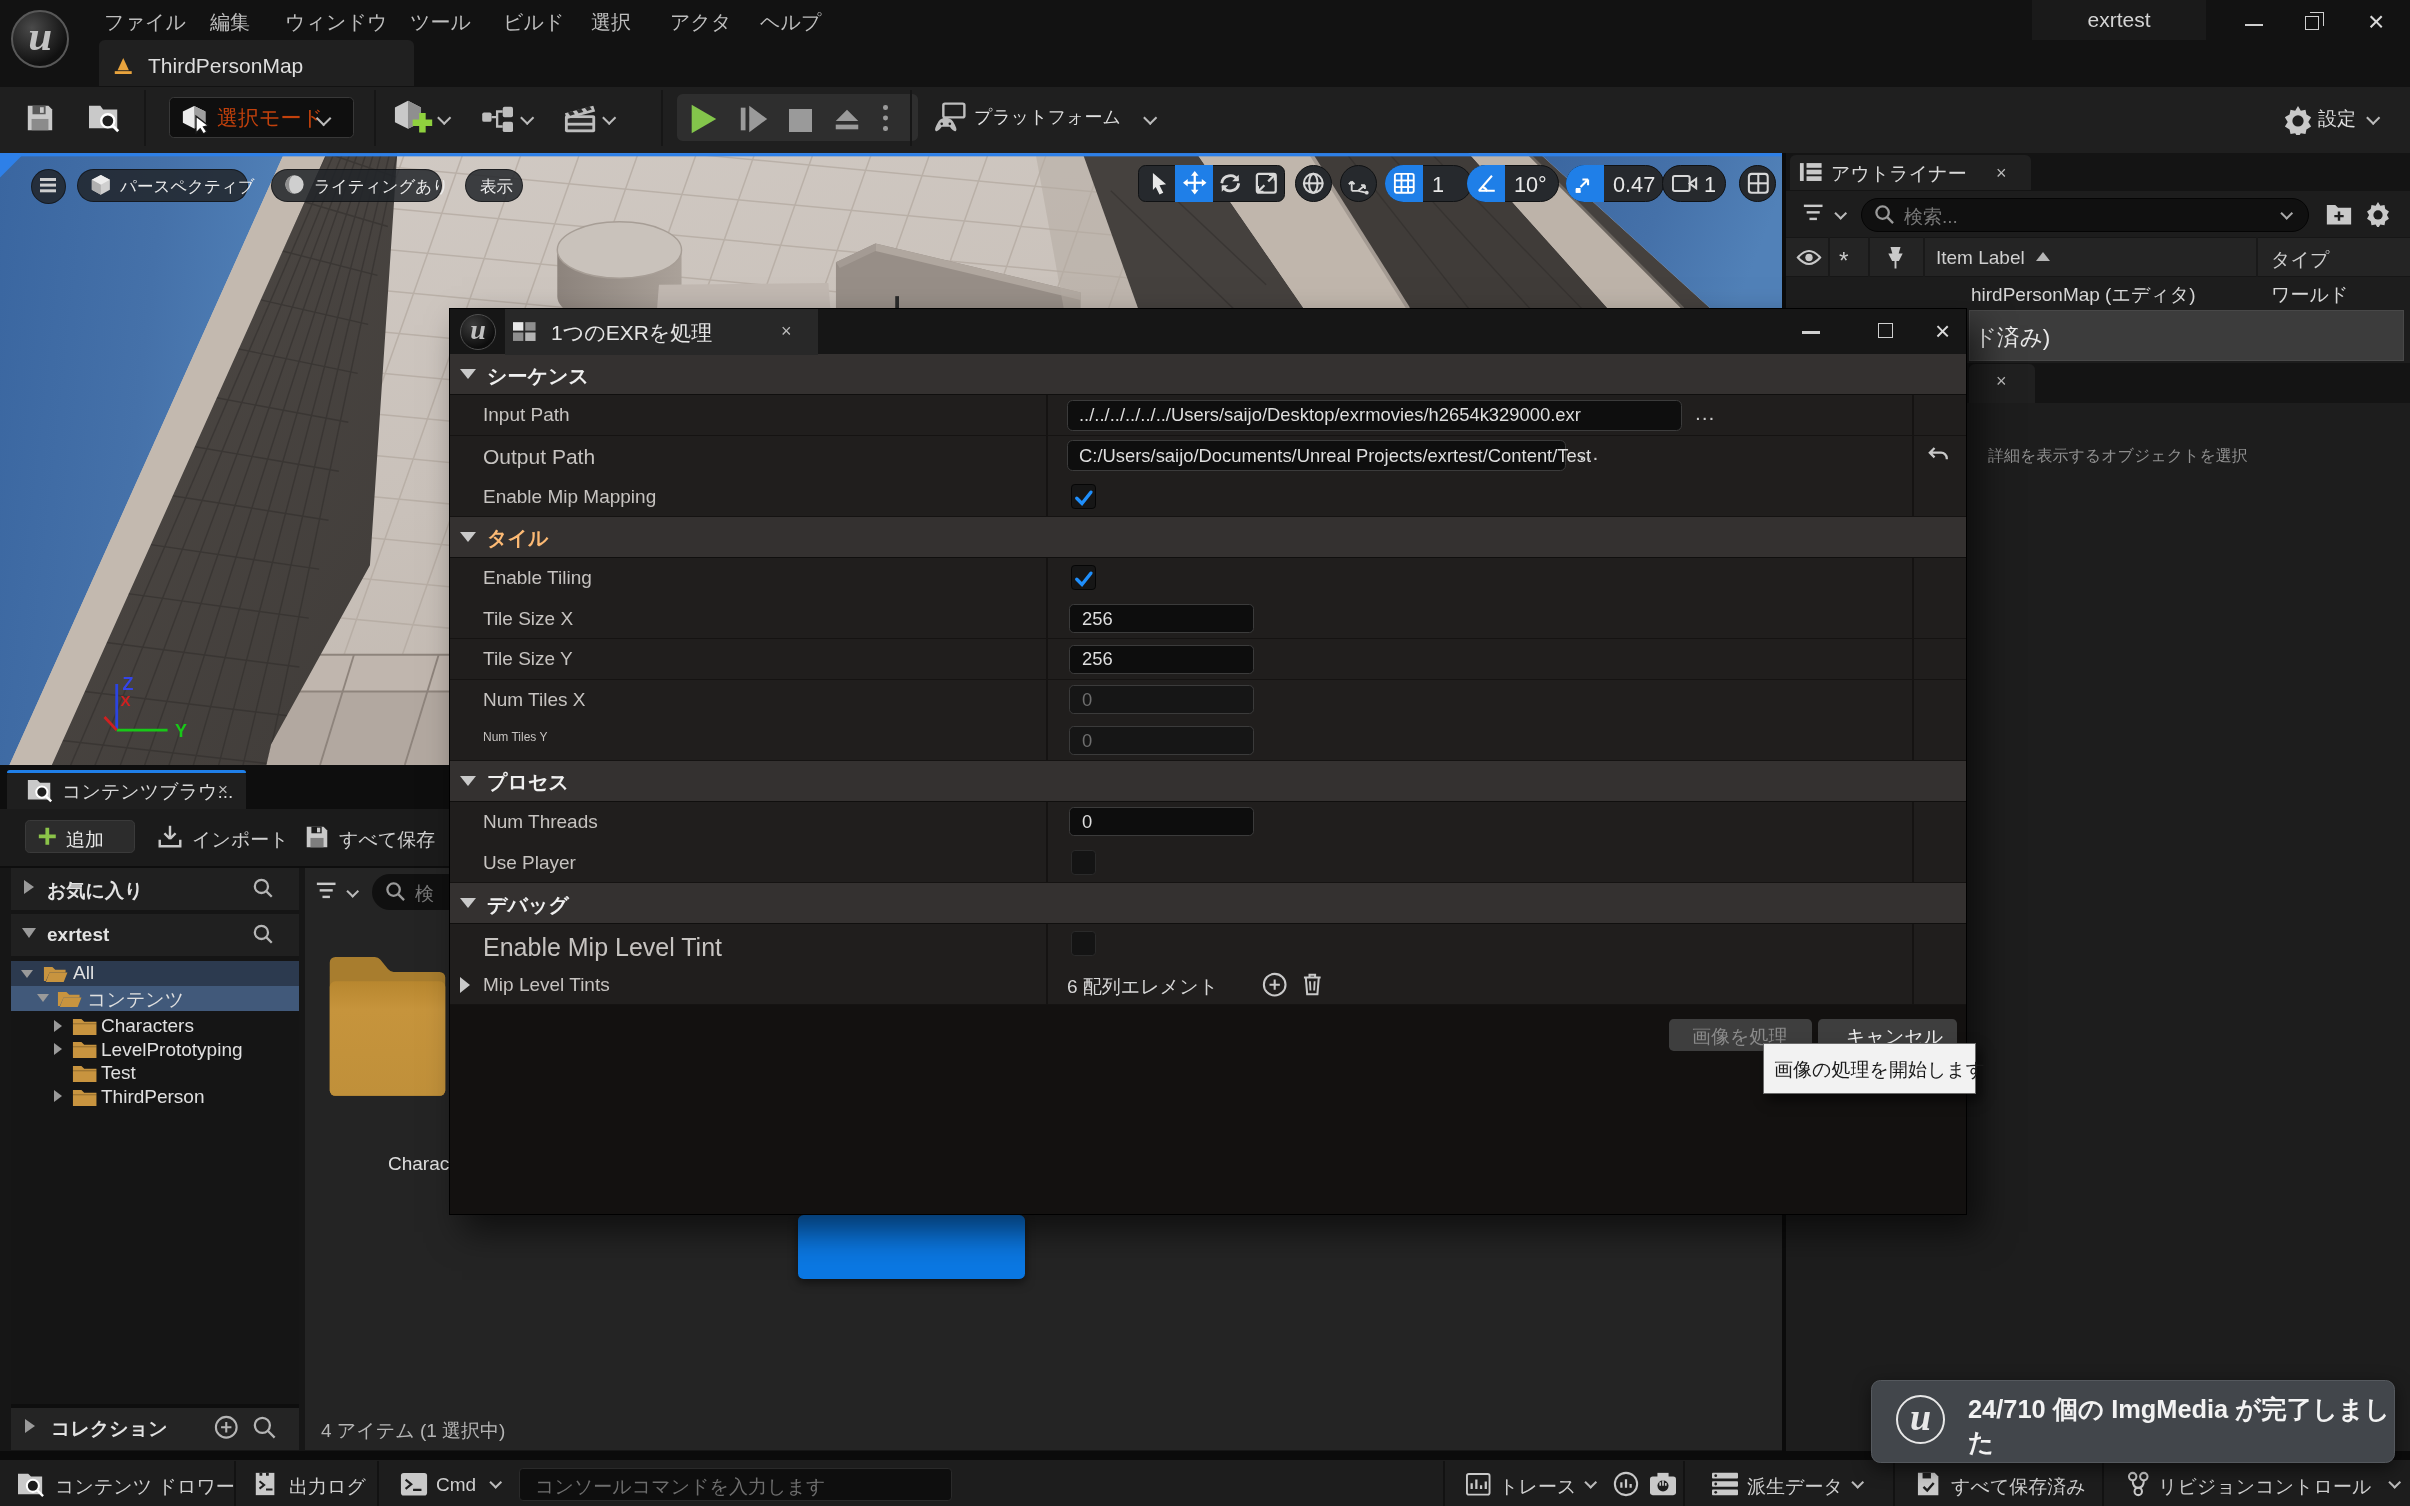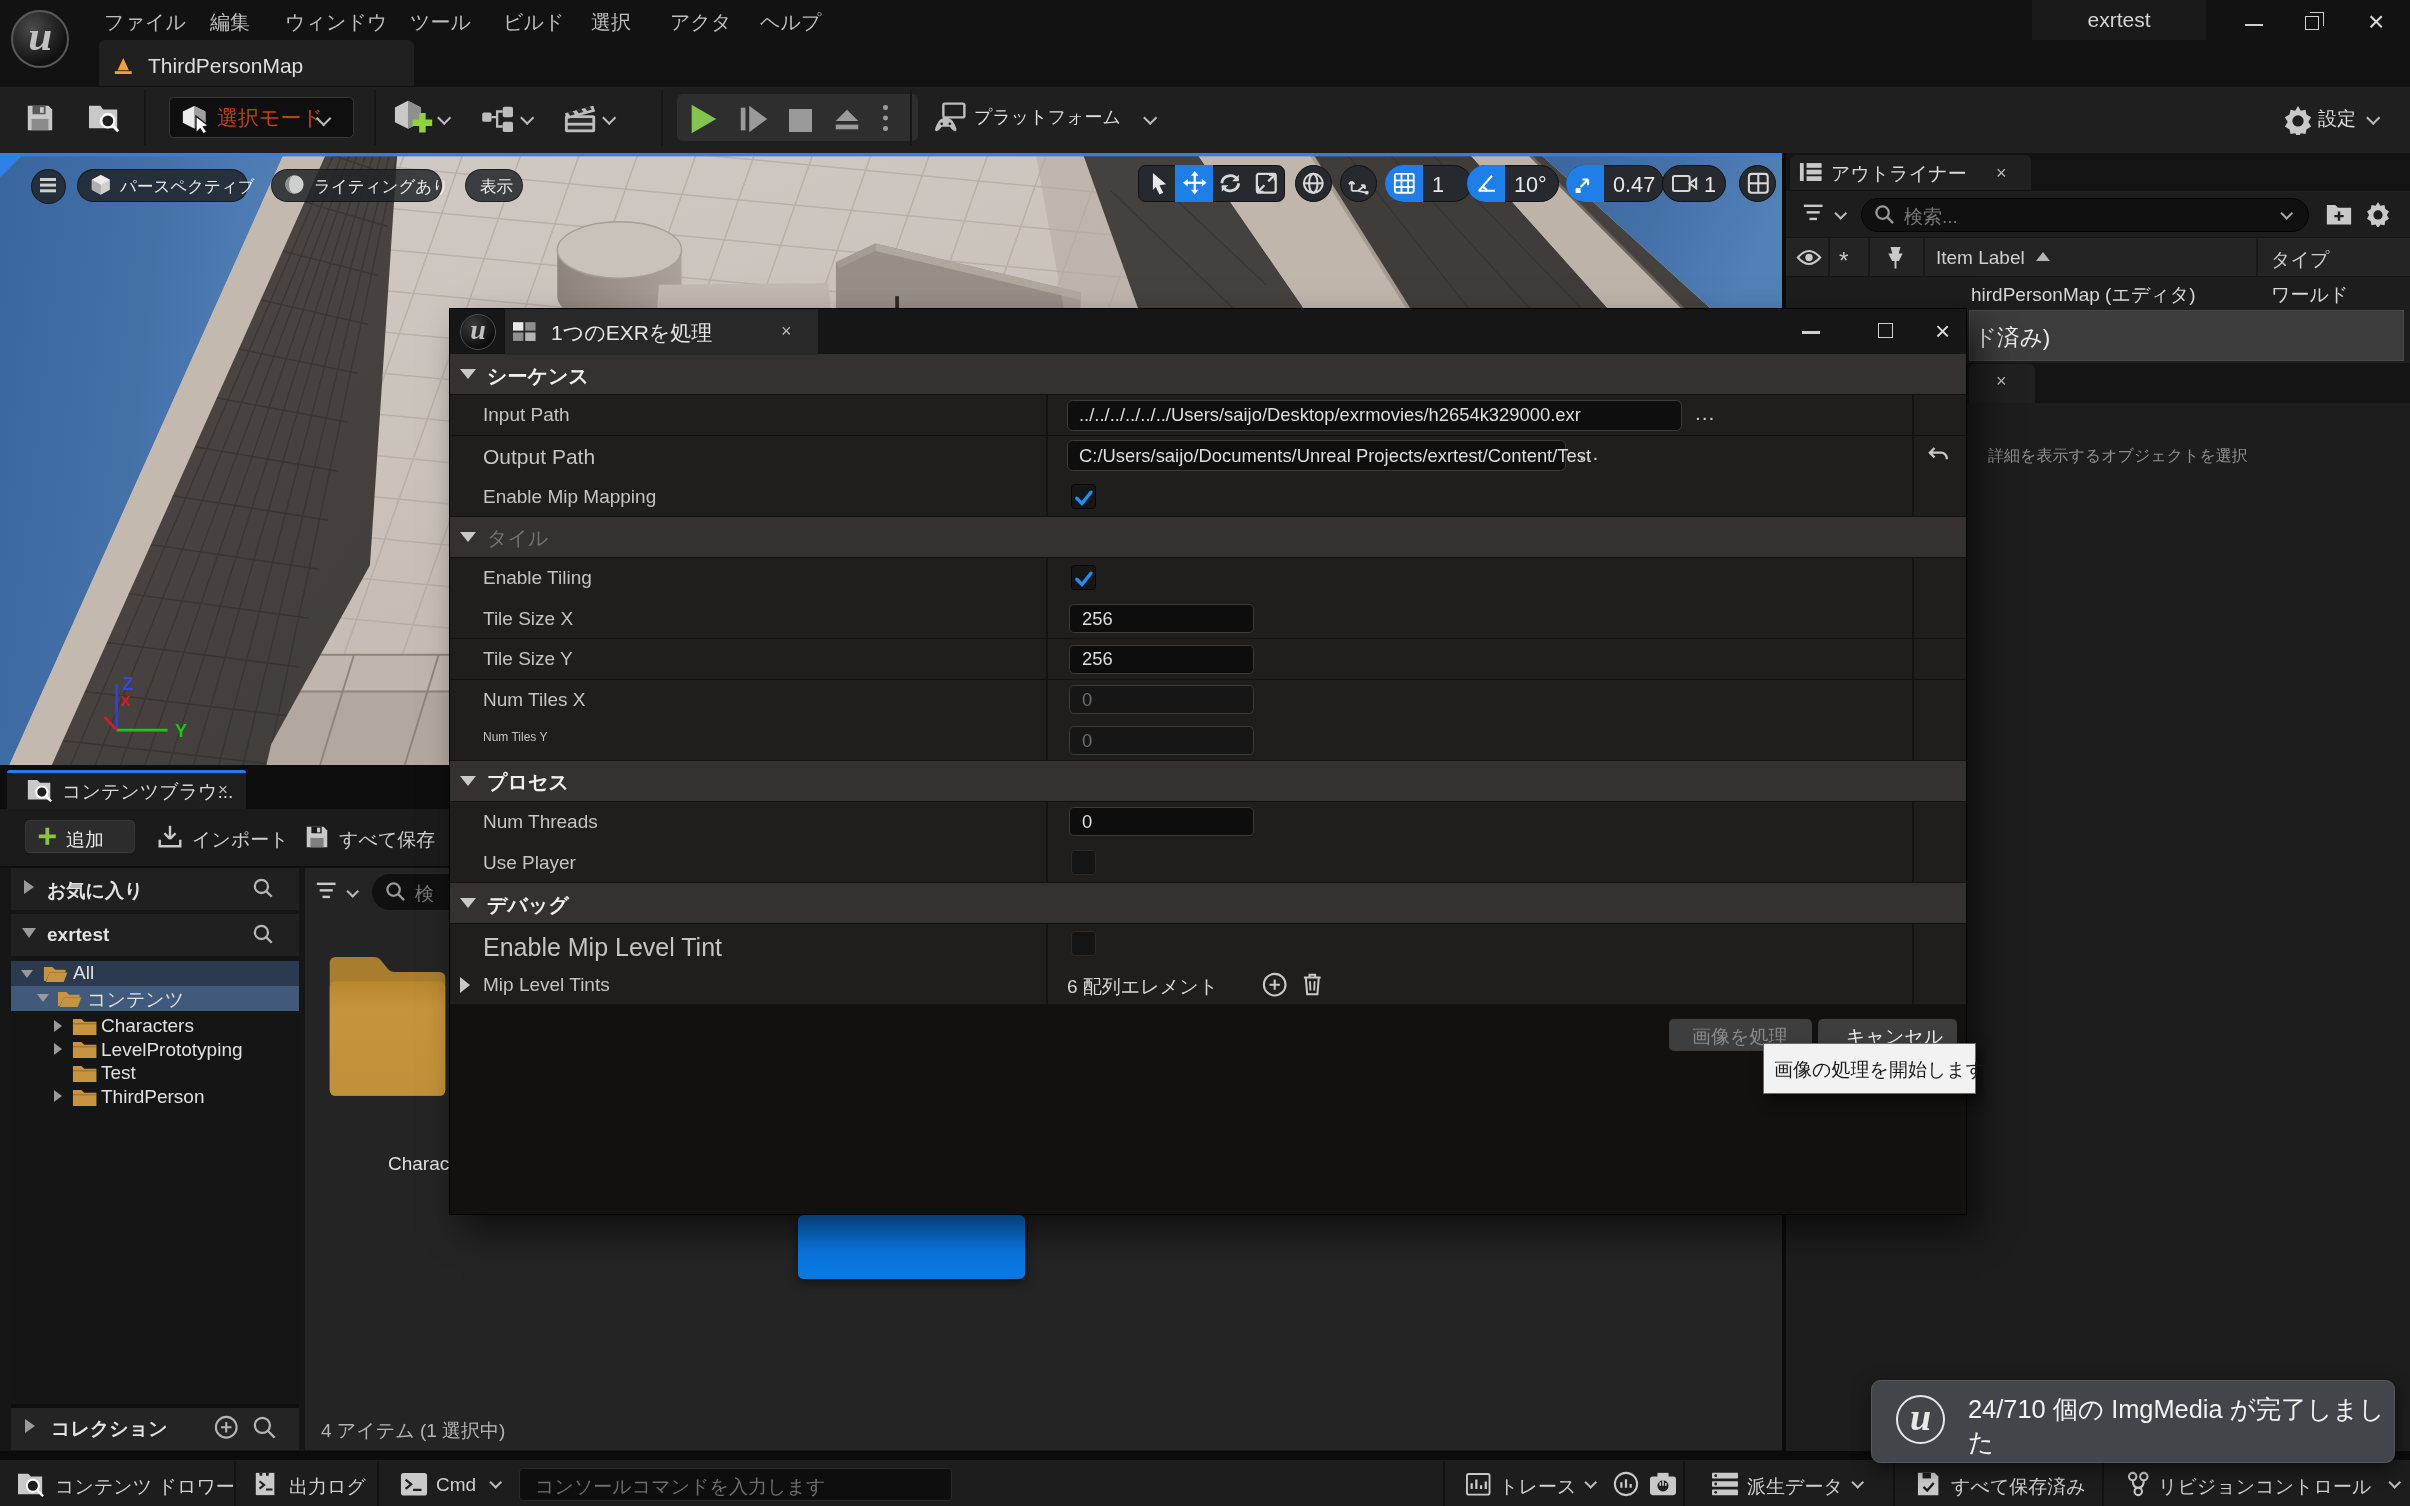--- a/index.html
+++ b/index.html
@@ -583,21 +583,21 @@
 <div class="abs" style="left:450px;top:476px;width:1516px;height:41px;background:#201e1d;border-bottom:0.9px solid #151312;z-index:21"></div>
 <div class="abs" style="left:1046px;top:476px;width:1.9px;height:41px;background:#151312;z-index:22"></div>
 <div class="abs" style="left:1912px;top:476px;width:1.9px;height:41px;background:#151312;z-index:22"></div>
 <div class="abs" style="left:483px;top:486px;color:#c6c3c0;font-size:19px;z-index:22;white-space:nowrap">Enable Mip Mapping</div>
 <div class="abs" style="left:1071px;top:484px;width:25.4px;height:25.4px;background:#161616;border:0.9px solid #060606;border-radius:3.8px;z-index:22"></div>
 <svg class="abs" style="left:1073px;top:487px;z-index:23" width="21.7" height="21.7" viewBox="0 0 23 23">
       <path d="M4 12 L9.5 17.5 L19 5.5" fill="none" stroke="#1f8ffc" stroke-width="3.6" stroke-linecap="round"></path>
     </svg>
 <div class="abs" style="left:450px;top:517px;width:1516px;height:41px;background:#343130;border-bottom:0.9px solid #100f0e;z-index:21"></div>
 <div class="abs" style="left:460px;top:532px;width:0;height:0;border-left:8.5px solid transparent;border-right:8.5px solid transparent;border-top:10.4px solid #c9c9c9;z-index:22"></div>
-<div class="abs" style="left:487px;top:525px;color:#737373;font-size:20px;font-weight:normal;z-index:22;white-space:nowrap">タイル</div>
+<div class="abs" style="left:487px;top:525px;color:#fdba74;font-size:20px;font-weight:bold;z-index:22;white-space:nowrap">タイル</div>
 <div class="abs" style="left:450px;top:558px;width:1516px;height:41px;background:#201e1d;border-bottom:0.9px solid #151312;z-index:21"></div>
 <div class="abs" style="left:1046px;top:558px;width:1.9px;height:41px;background:#151312;z-index:22"></div>
 <div class="abs" style="left:1912px;top:558px;width:1.9px;height:41px;background:#151312;z-index:22"></div>
 <div class="abs" style="left:483px;top:567px;color:#c6c3c0;font-size:19px;z-index:22;white-space:nowrap">Enable Tiling</div>
 <div class="abs" style="left:1071px;top:565px;width:25.4px;height:25.4px;background:#161616;border:0.9px solid #060606;border-radius:3.8px;z-index:22"></div>
 <svg class="abs" style="left:1073px;top:568px;z-index:23" width="21.7" height="21.7" viewBox="0 0 23 23">
       <path d="M4 12 L9.5 17.5 L19 5.5" fill="none" stroke="#1f8ffc" stroke-width="3.6" stroke-linecap="round"></path>
     </svg>
 <div class="abs" style="left:450px;top:598px;width:1516px;height:41px;background:#201e1d;border-bottom:0.9px solid #151312;z-index:21"></div>
 <div class="abs" style="left:1046px;top:598px;width:1.9px;height:41px;background:#151312;z-index:22"></div>
@@ -662,21 +662,21 @@
 <div class="abs" style="left:450px;top:1005px;width:1516px;height:209px;background:#131110;z-index:21"></div>
 <div class="abs" style="left:1669px;top:1019px;width:143px;height:32px;background:#3e3e3e;border-radius:4.7px;z-index:22"></div>
 <div class="abs" style="left:1692px;top:1024px;color:#8a8a8a;font-size:19px;z-index:23;white-space:nowrap">画像を処理</div>
 <div class="abs" style="left:1818px;top:1019px;width:139px;height:32px;background:#3e3e3e;border-radius:4.7px;z-index:22"></div>
 <div class="abs" style="left:1846px;top:1024px;color:#f0f0f0;font-size:19px;z-index:23;white-space:nowrap">キャンセル</div>
 <div class="abs" style="left:1763px;top:1043px;width:213px;height:51px;background:#f2f2f2;border:0.9px solid #6a6a6a;box-shadow:3.8px 5.6px 11.3px rgba(0,0,0,0.6);z-index:30"></div>
 <div class="abs" style="left:1774px;top:1057px;color:#1b1b1b;font-size:19px;z-index:31;white-space:nowrap">画像の処理を開始します</div>
 <div class="abs" style="left:1871px;top:1380px;width:524px;height:83px;background:#42464b;border:0.9px solid #55595e;border-radius:9.4px;box-shadow:0 5.6px 17px rgba(0,0,0,0.5);z-index:40"></div>
 <div class="abs" style="left:1896px;top:1395px;width:49px;height:49px;border:2.8px solid #e8e8e8;border-radius:50%;z-index:41"></div>
 <div class="abs" style="left:1896px;top:1393px;width:49px;height:49px;color:#e8e8e8;font-size:38px;font-weight:bold;font-style:italic;text-align:center;line-height:49px;z-index:42;font-family:'Liberation Serif',serif">u</div>
-<div class="abs" style="left:1968px;top:1393px;width:433px;color:#f2f2f2;font-size:25.4px;font-weight:normal;line-height:33px;z-index:41;white-space:nowrap">24/710 個の ImgMedia が完了しまし<br>た</div>
+<div class="abs" style="left:1968px;top:1393px;width:433px;color:#f2f2f2;font-size:25.4px;font-weight:bold;line-height:33px;z-index:41;white-space:nowrap">24/710 個の ImgMedia が完了しまし<br>た</div>
 <div class="abs" style="left:0;top:1460px;width:2411px;height:47px;background:#1d1d1d"></div>
 <div class="abs" style="left:234px;top:1461px;width:1.9px;height:45px;background:#121212"></div>
 <div class="abs" style="left:377px;top:1461px;width:1.9px;height:45px;background:#121212"></div>
 <div class="abs" style="left:1443px;top:1461px;width:1.9px;height:45px;background:#121212"></div>
 <div class="abs" style="left:1683px;top:1461px;width:1.9px;height:45px;background:#121212"></div>
 <div class="abs" style="left:1893px;top:1461px;width:1.9px;height:45px;background:#121212"></div>
 <div class="abs" style="left:2102px;top:1461px;width:1.9px;height:45px;background:#121212"></div>
 <svg class="abs" style="left:16px;top:1471px" width="30" height="26" viewBox="0 0 32 28">
       <path d="M2 3 H13 L16 6 H28 V25 H2 Z" fill="#c9c9c9"></path>
       <circle cx="18" cy="16" r="6.5" fill="#1d1d1d" stroke="#fff" stroke-width="2.2"></circle>

